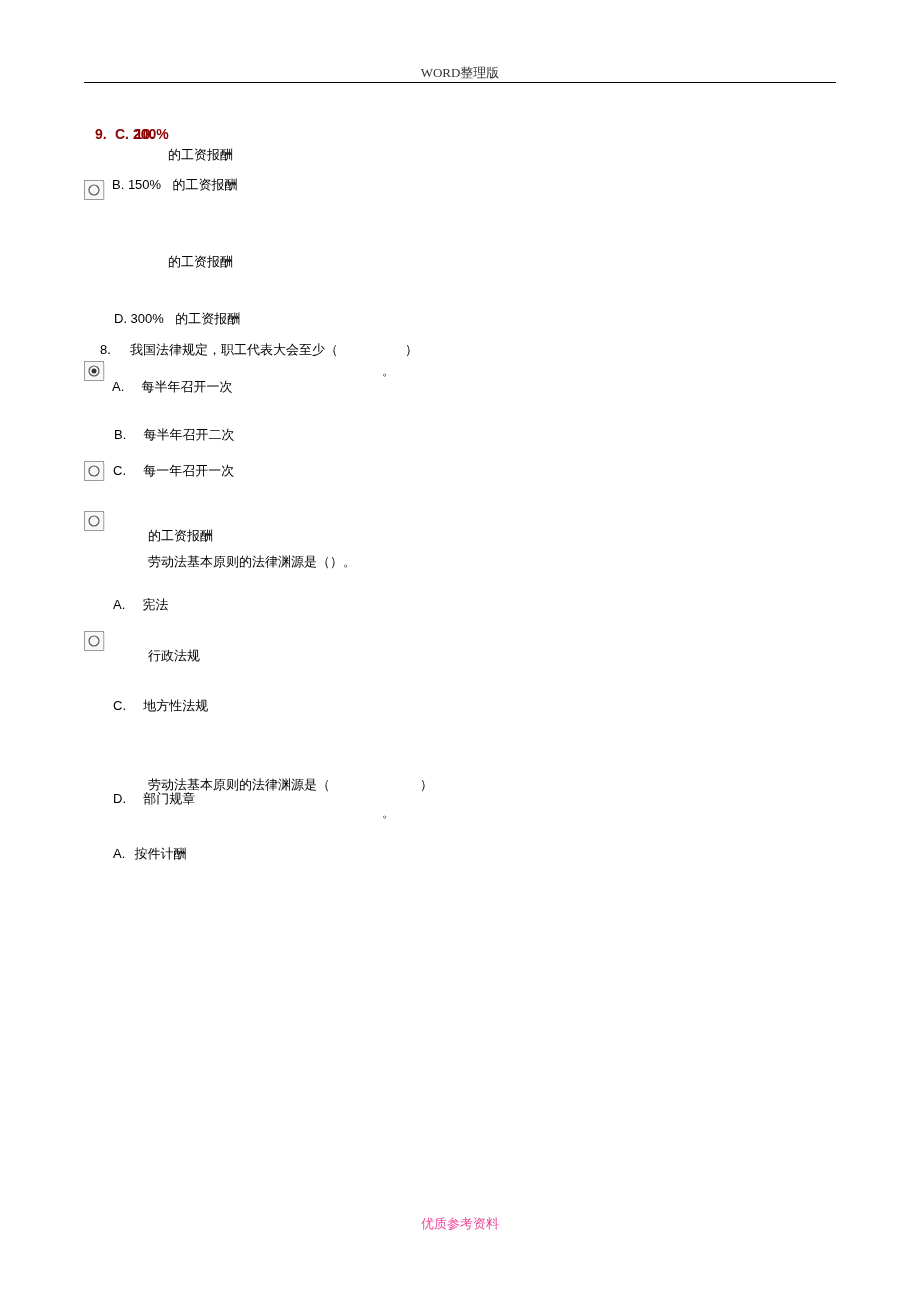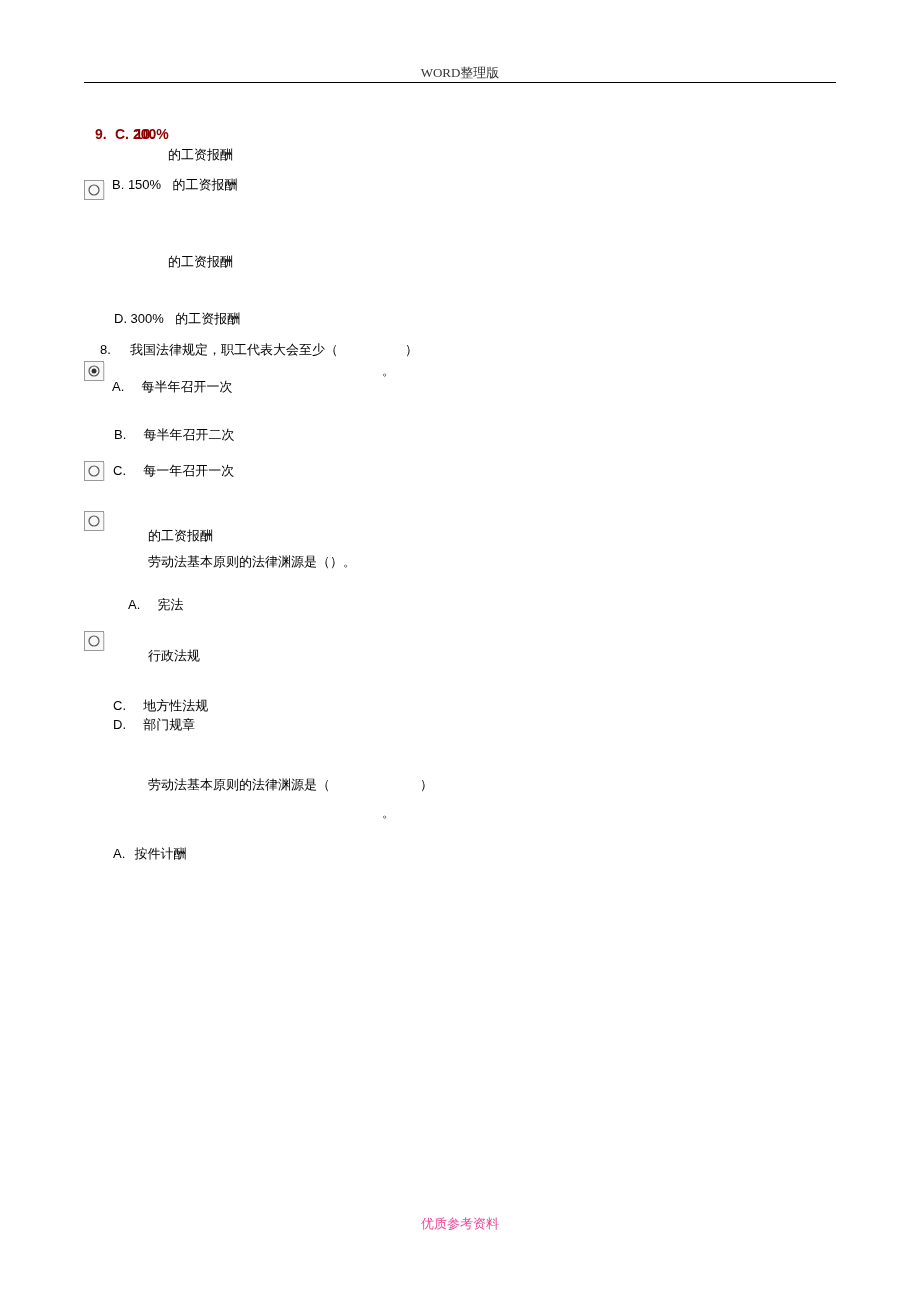--- a/index.html
+++ b/index.html
@@ -142,40 +142,40 @@
   <svg viewBox="0 0 24 22">
       <rect x="0.5" y="0.5" width="19" height="19" fill="#f8f8f8" stroke="#999"></rect>
       <line x1="20" y1="2" x2="20" y2="20" stroke="#ccc"></line>
       <circle cx="10" cy="10" r="5" fill="none" stroke="#555" stroke-width="1.2"></circle>
     </svg>
 </span>
 <div class="q-block chinese" style="left:148px; top:527px;">的工资报酬</div>
 
 <div class="q-block chinese" style="left:148px; top:553px;">劳动法基本原则的法律渊源是（）。</div>
 
-<div class="q-block" style="left:128px; top:596px;">
+<div class="q-block" style="left:113px; top:596px;">
   <span class="arial">A.</span>
   <span class="chinese" style="margin-left:14px;">宪法</span>
 </div>
 
 <span class="radio" style="position:absolute; left:84px; top:631px;">
   <svg viewBox="0 0 24 22">
       <rect x="0.5" y="0.5" width="19" height="19" fill="#f8f8f8" stroke="#999"></rect>
       <line x1="20" y1="2" x2="20" y2="20" stroke="#ccc"></line>
       <circle cx="10" cy="10" r="5" fill="none" stroke="#555" stroke-width="1.2"></circle>
     </svg>
 </span>
 <div class="q-block chinese" style="left:148px; top:647px;">行政法规</div>
 
 <div class="q-block" style="left:113px; top:697px;">
   <span class="arial">C.</span>
   <span class="chinese" style="margin-left:14px;">地方性法规</span>
 </div>
 
-<div class="q-block" style="left:113px; top:716px;">
+<div class="q-block" style="left:113px; top:790px;">
   <span class="arial">D.</span>
   <span class="chinese" style="margin-left:14px;">部门规章</span>
 </div>
 
 <div class="q-block chinese" style="left:148px; top:776px;">劳动法基本原则的法律渊源是（</div>
 <div class="q-block chinese" style="left:420px; top:776px;">）</div>
 <div class="q-block chinese" style="left:382px; top:804px;">。</div>
 
 <div class="q-block" style="left:113px; top:845px;">
   <span class="arial">A.</span>

